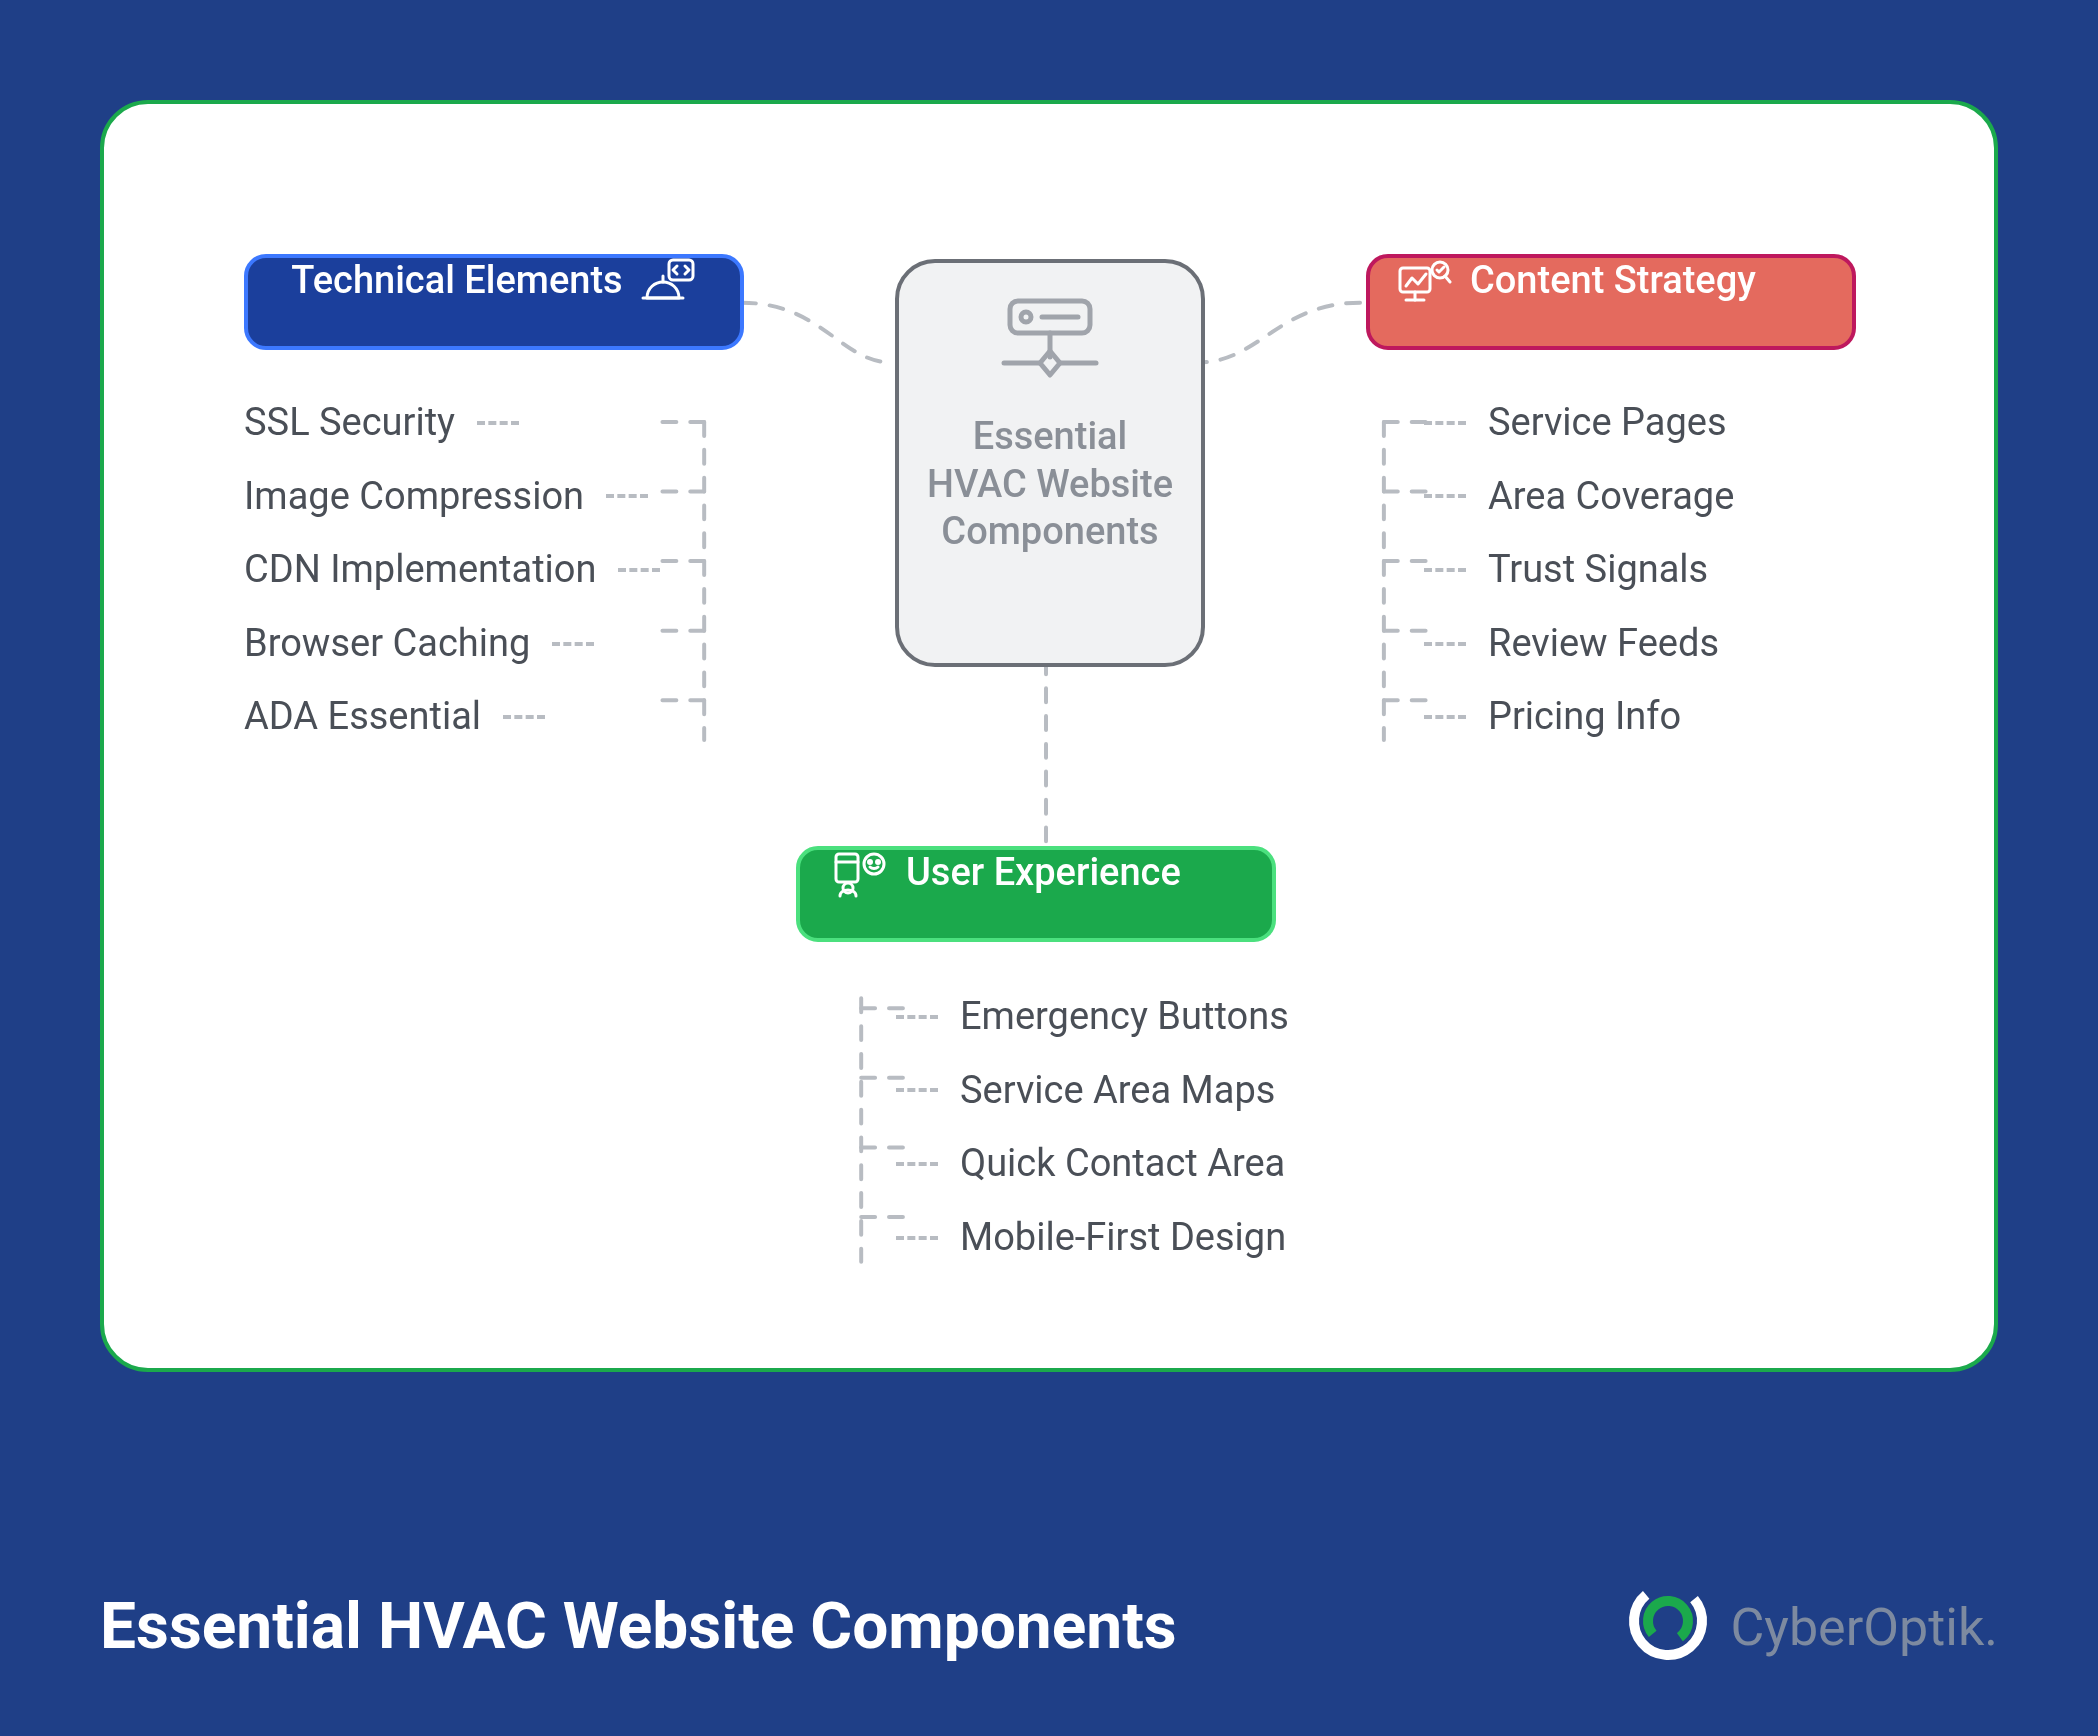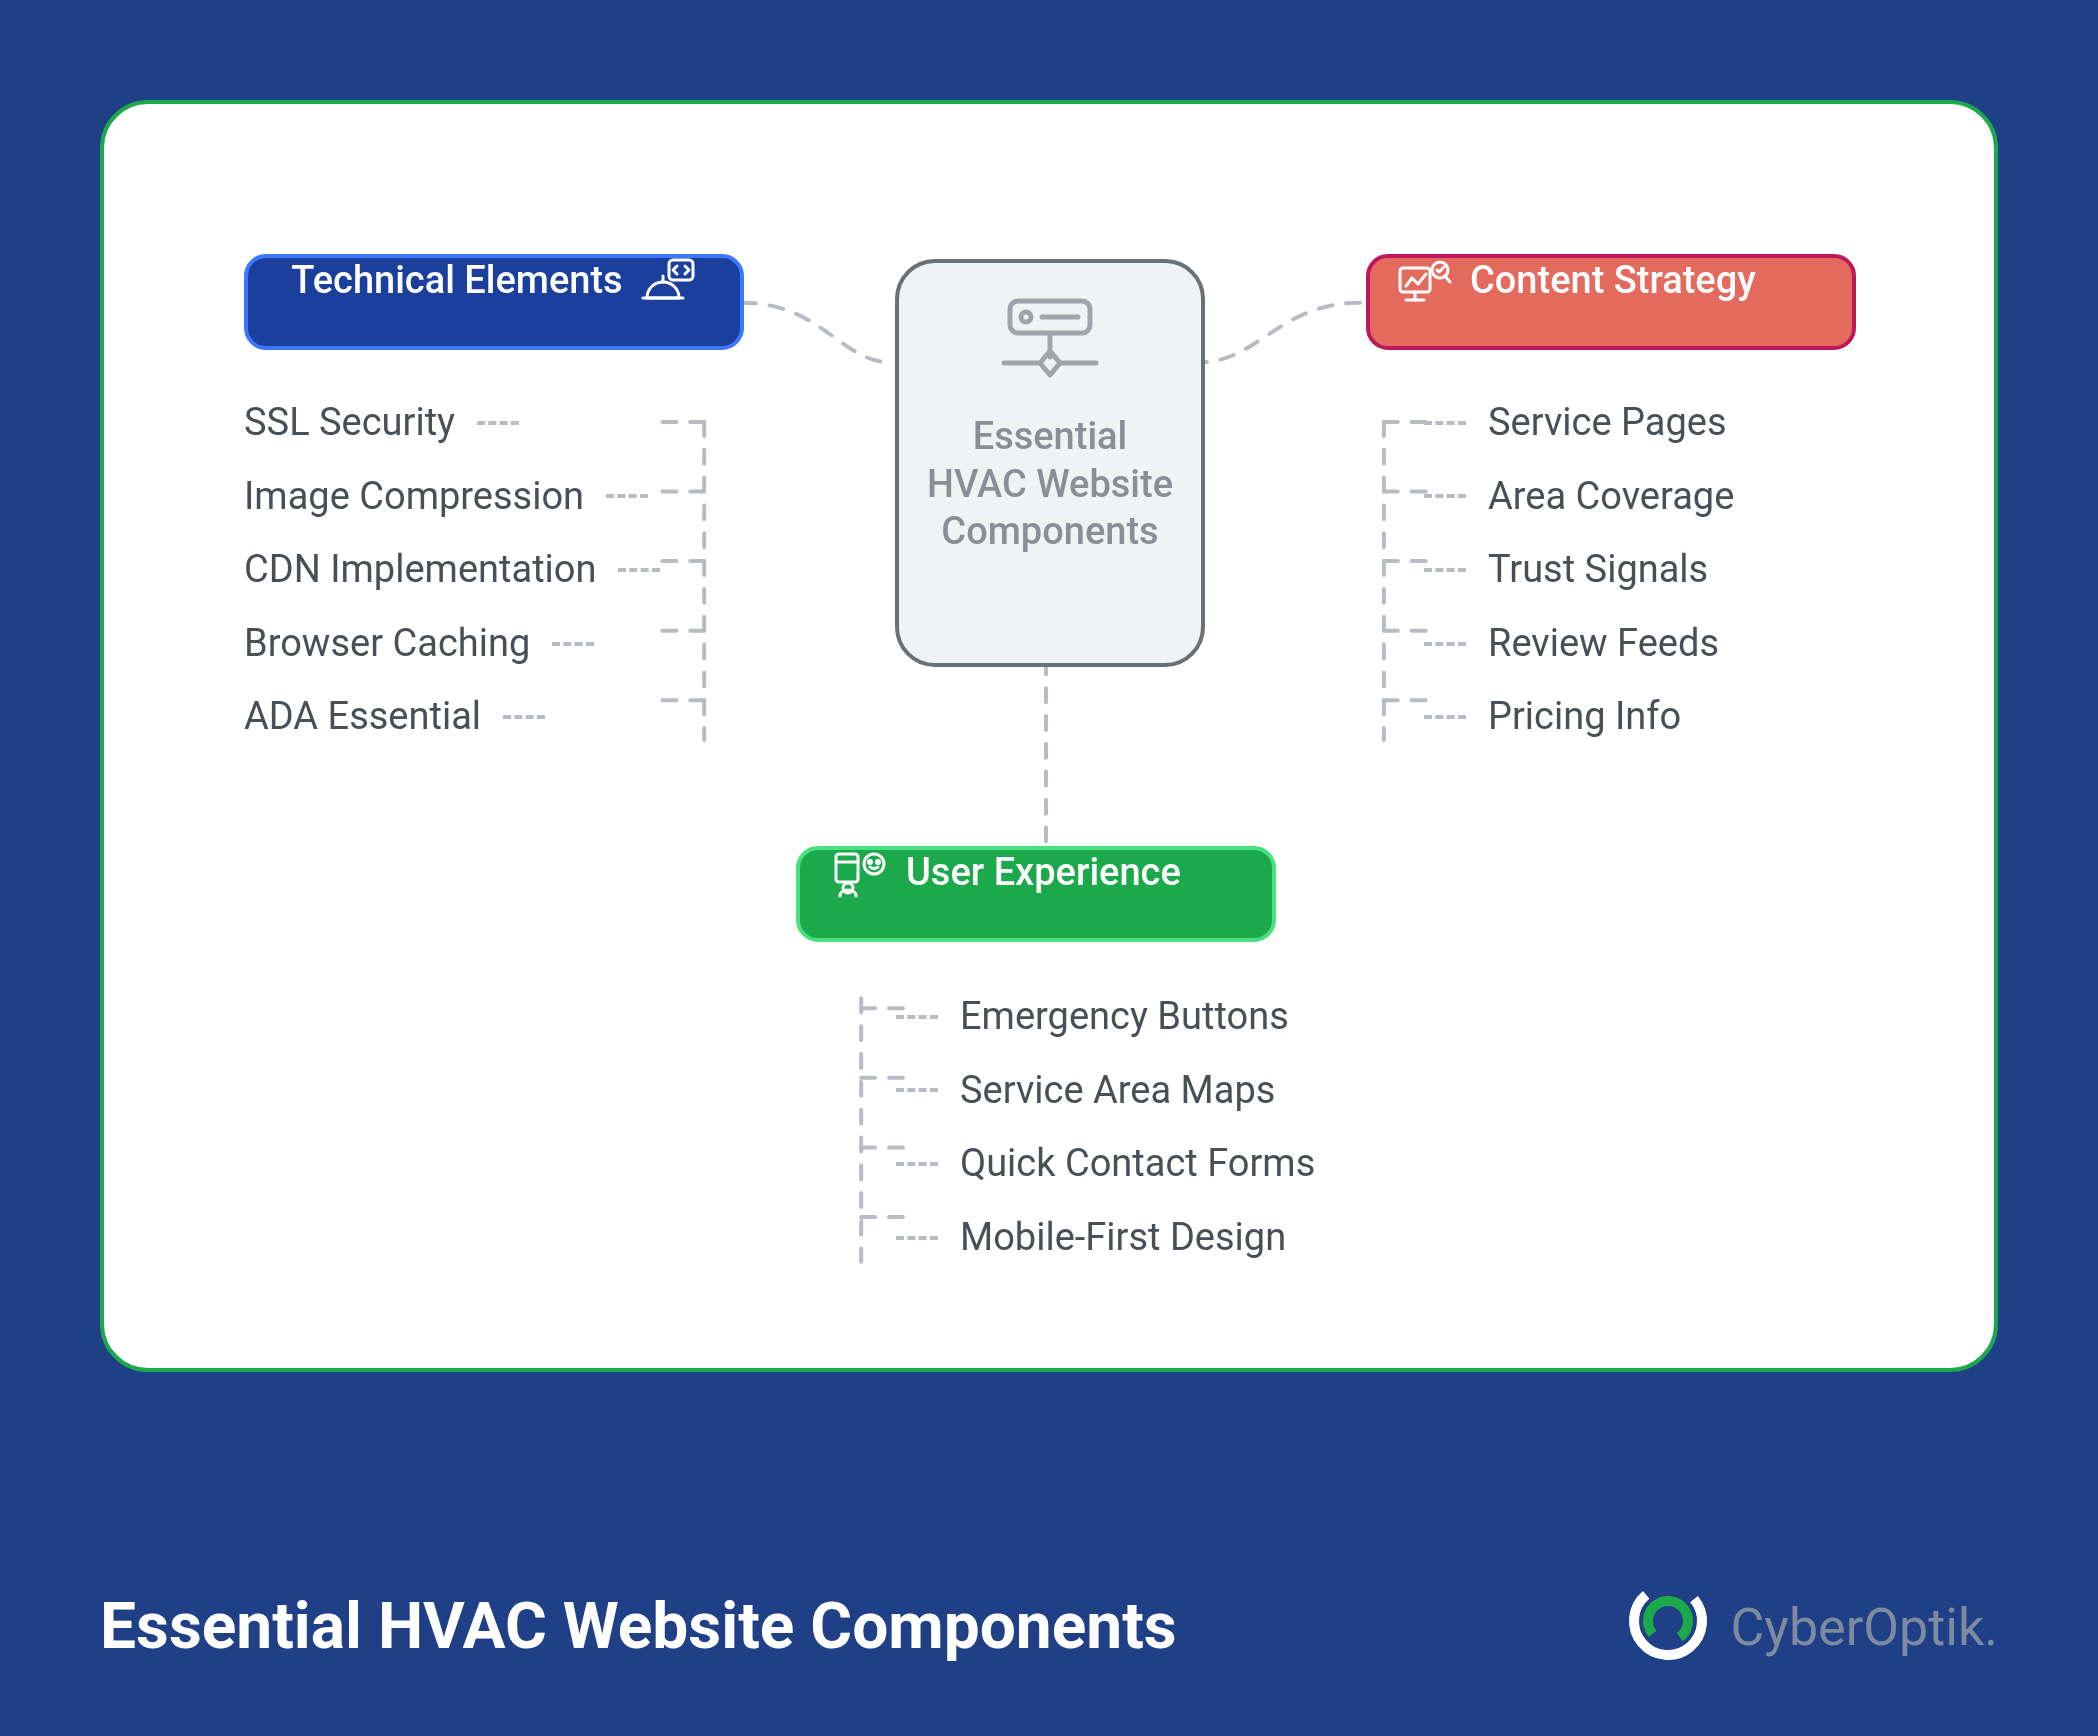--- a/index.html
+++ b/index.html
@@ -275,21 +275,21 @@
     <div class="item">
         <span class="dash-h"></span>
         <span>Emergency Buttons</span>
       </div>
     <div class="item">
         <span class="dash-h"></span>
         <span>Service Area Maps</span>
       </div>
     <div class="item">
         <span class="dash-h"></span>
-        <span>Quick Contact Forms</span>
+        <span>Quick Contact Area</span>
       </div>
     <div class="item">
         <span class="dash-h"></span>
         <span>Mobile-First Design</span>
       </div>
   </div>
 
 </div>
 
 <div class="footer">

